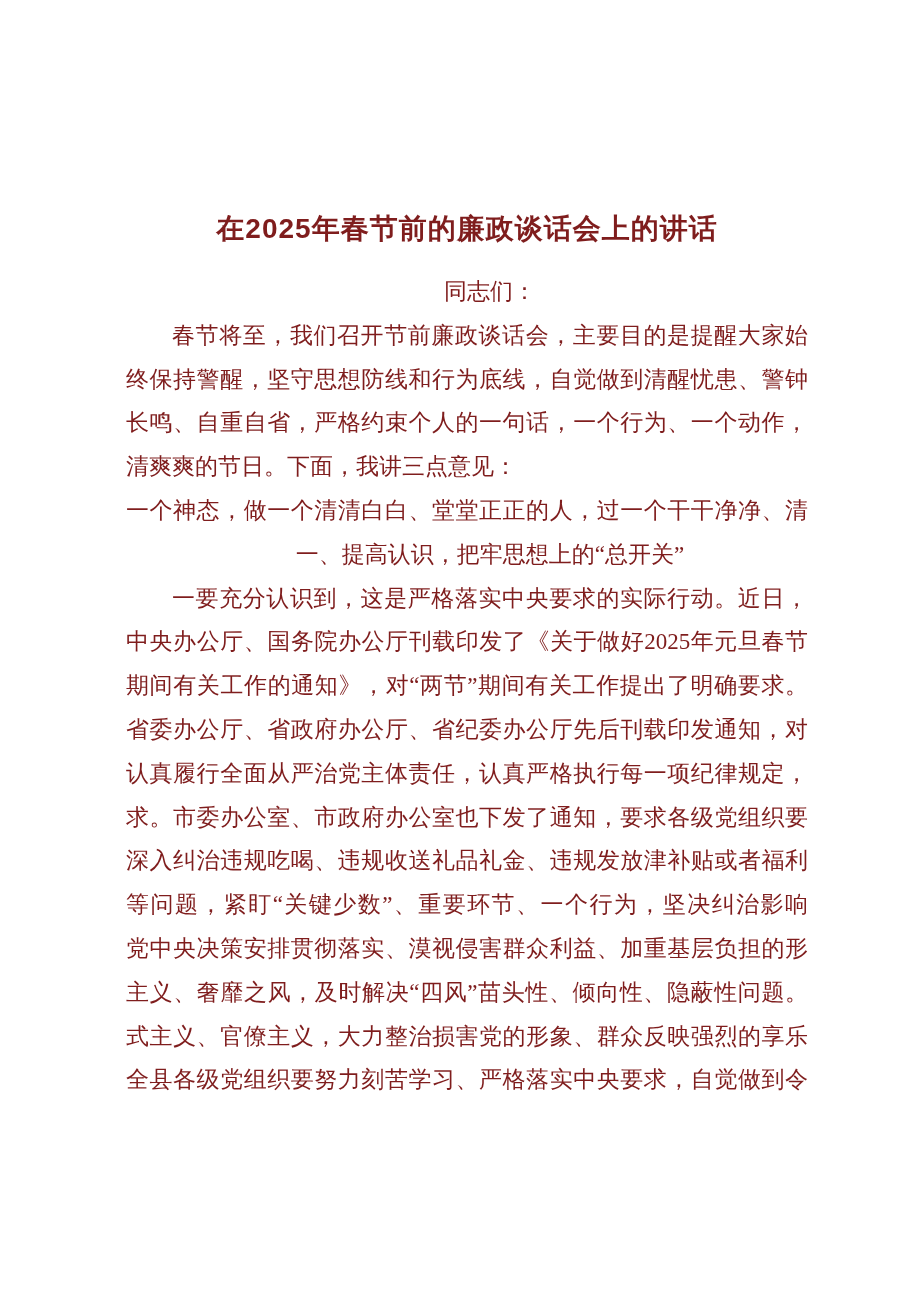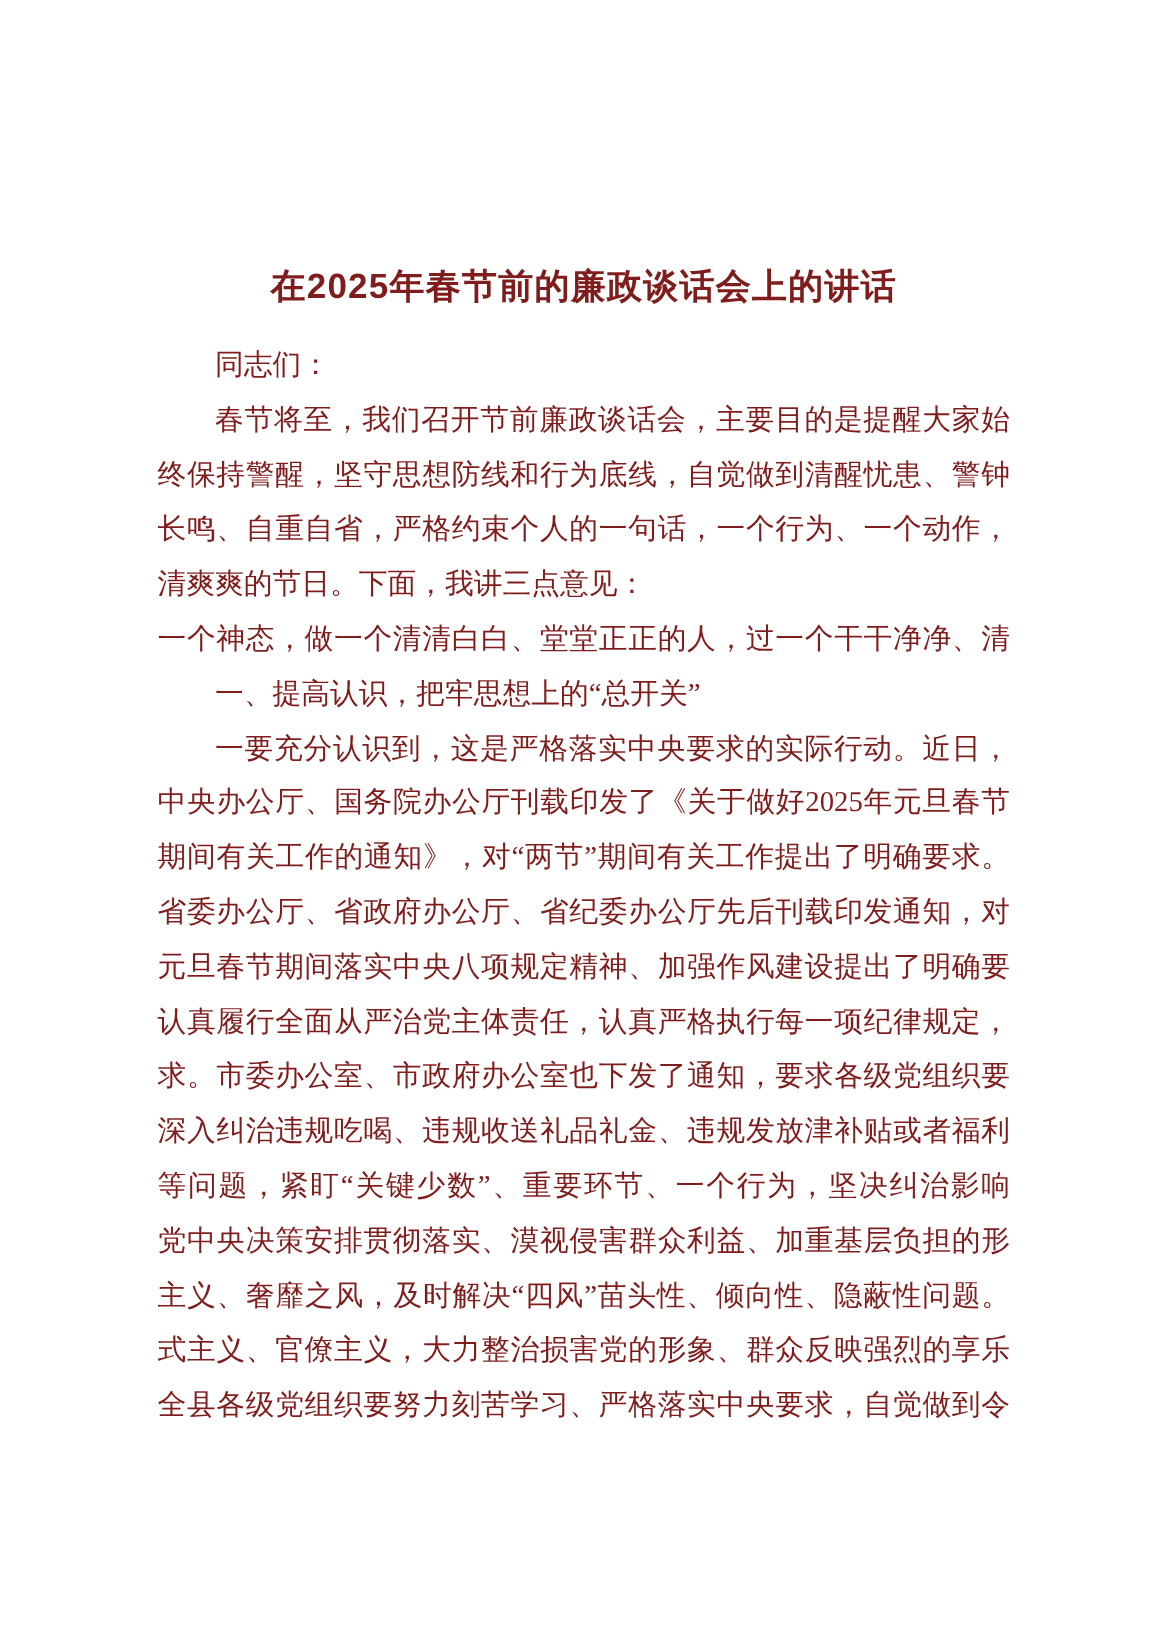--- a/index.html
+++ b/index.html
@@ -36,20 +36,21 @@
     white-space: nowrap;
   }
   .just {
     white-space: normal;
     text-align: justify;
     text-align-last: justify;
     text-justify: inter-character;
   }
   .indent {
     text-indent: 46px;
+    text-align: center;
   }
 </style>
 </head>
 <body>
 
 <div class="page">
 
   <div class="doc-title">在2025年春节前的廉政谈话会上的讲话</div>
 
   <div class="line indent">同志们：</div>
@@ -62,21 +63,20 @@
     <div class="line just">一个神态，做一个清清白白、堂堂正正的人，过一个干干净净、清</div>
   </div>
 
   <div class="line indent">一、提高认识，把牢思想上的“总开关”</div>
 
   <div>
     <div class="line just indent">一要充分认识到，这是严格落实中央要求的实际行动。近日，</div>
     <div class="line just">中央办公厅、国务院办公厅刊载印发了《关于做好2025年元旦春节</div>
     <div class="line just">期间有关工作的通知》，对“两节”期间有关工作提出了明确要求。</div>
     <div class="line just">省委办公厅、省政府办公厅、省纪委办公厅先后刊载印发通知，对</div>
-    <div class="line just">元旦春节期间落实中央八项规定精神、加强作风建设提出了明确要</div>
     <div class="line just">认真履行全面从严治党主体责任，认真严格执行每一项纪律规定，</div>
     <div class="line just">求。市委办公室、市政府办公室也下发了通知，要求各级党组织要</div>
     <div class="line just">深入纠治违规吃喝、违规收送礼品礼金、违规发放津补贴或者福利</div>
     <div class="line just">等问题，紧盯“关键少数”、重要环节、一个行为，坚决纠治影响</div>
     <div class="line just">党中央决策安排贯彻落实、漠视侵害群众利益、加重基层负担的形</div>
     <div class="line just">主义、奢靡之风，及时解决“四风”苗头性、倾向性、隐蔽性问题。</div>
     <div class="line just">式主义、官僚主义，大力整治损害党的形象、群众反映强烈的享乐</div>
     <div class="line just">全县各级党组织要努力刻苦学习、严格落实中央要求，自觉做到令</div>
   </div>
 

